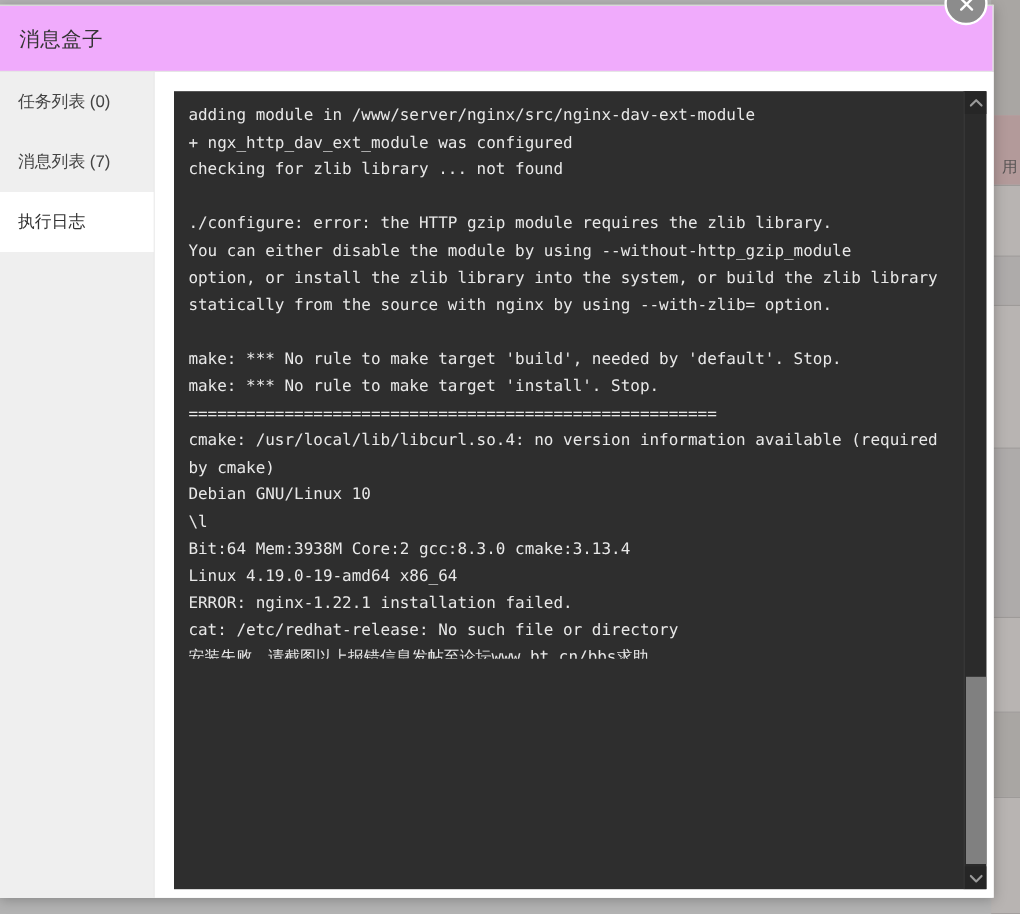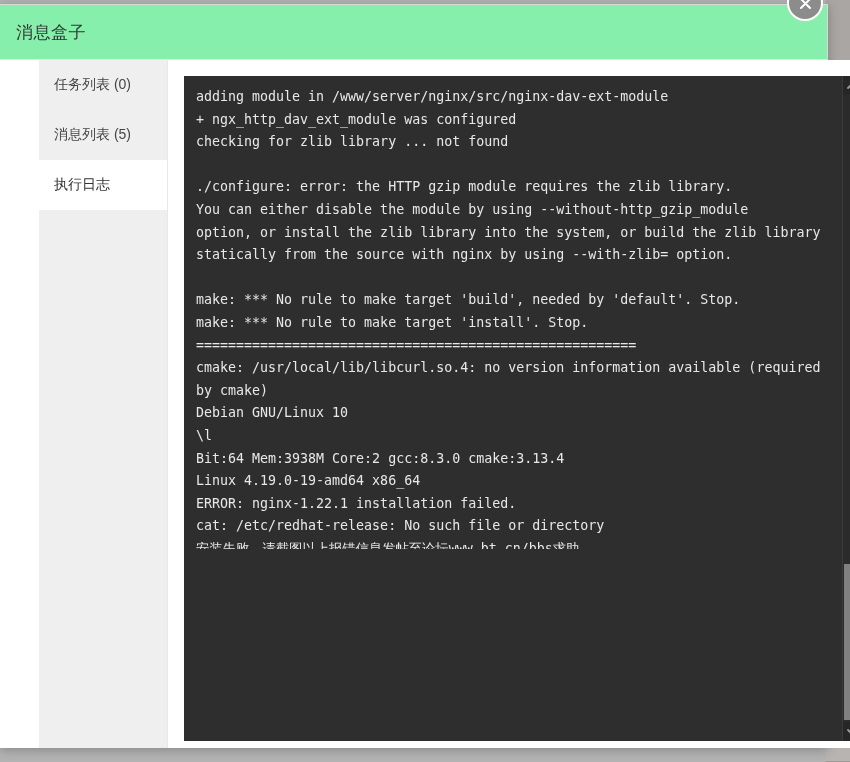--- a/index.html
+++ b/index.html
@@ -54,21 +54,21 @@
     width: 828px;
     height: 744px;
     background: #ffffff;
     border: 1px solid #d8d8d8;
     border-left: none;
     box-shadow: 0 2px 10px rgba(0,0,0,.25);
   }
 
   #modal-header {
     height: 55px;
-    background: #86efac;
+    background: #f0abfc;
     border-bottom: 1px solid #e6e6e6;
     display: flex;
     align-items: center;
     padding-left: 16px;
   }
   #modal-title {
     font-size: 17px;
     color: #333333;
     letter-spacing: .5px;
   }
@@ -95,21 +95,20 @@
     background: #ffffff;
   }
 
   
   #sidebar {
     width: 129px;
     flex: 0 0 129px;
     background: #efefef;
     border-right: 1px solid #e8e8e8;
     padding-top: 0;
-    margin-left: 39px;
   }
   .side-item {
     height: 50px;
     display: flex;
     align-items: center;
     padding-left: 15px;
     font-size: 14px;
     color: #444444;
     cursor: pointer;
     white-space: nowrap;
@@ -212,21 +211,21 @@
     <div id="modal-title">消息盒子</div>
   </div>
 
   <div id="modal-body">
 
     <div id="sidebar">
       <div class="side-item">
         <span>任务列表 (0)</span>
       </div>
       <div class="side-item">
-        <span>消息列表 (5)</span>
+        <span>消息列表 (7)</span>
       </div>
       <div class="side-item active">
         <span>执行日志</span>
       </div>
     </div>
 
     <div id="log-wrap">
       <div id="log-panel">
         <div id="log-text">adding module in /www/server/nginx/src/nginx-dav-ext-module
 + ngx_http_dav_ext_module was configured

